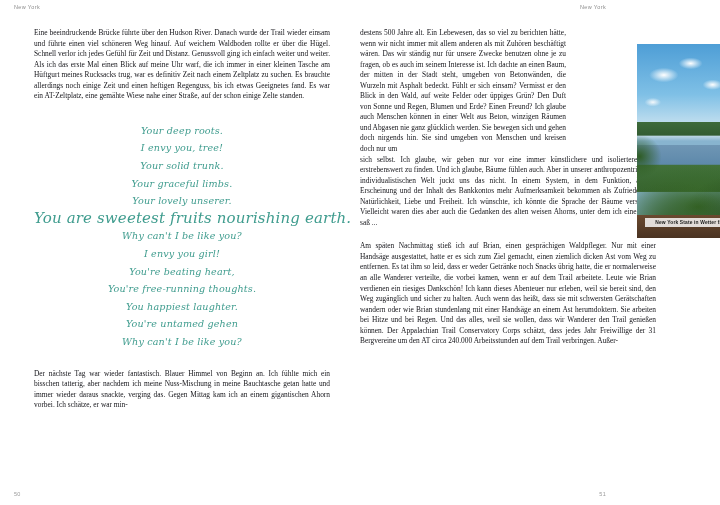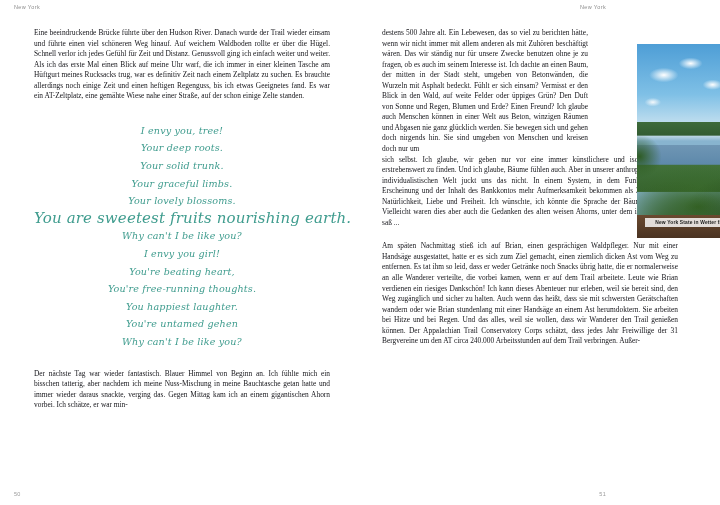--- a/index.html
+++ b/index.html
@@ -47,21 +47,21 @@
   .folio.left  { left: 14px; }
   .folio.right { right: 14px; }
 
   
   .page {
     position: absolute;
     top: 28px;
     width: 296px;
   }
   .page.left  { left: 34px; }
-  .page.right { left: 382px; }
+  .page.right { left: 360px; }
 
   .body-text {
     font-family: "Liberation Serif", serif;
     font-size: 7.4px;
     line-height: 10.55px;
     text-align: justify;
     text-justify: inter-word;
     hyphens: manual;
     color: #15151a;
     margin: 0;
@@ -160,25 +160,25 @@
 
   <div class="running-head left">New York</div>
 
   <div class="running-head right">New York</div>
 
   <div class="page left">
 
     <p class="body-text">Eine beeindruckende Brücke führte über den Hudson River. Danach wurde der Trail wieder einsam und führte einen viel schöneren Weg hinauf. Auf weichem Waldboden rollte er über die Hügel. Schnell verlor ich jedes Gefühl für Zeit und Distanz. Genussvoll ging ich einfach weiter und weiter. Als ich das erste Mal einen Blick auf meine Uhr warf, die ich immer in einer kleinen Tasche am Hüftgurt meines Rucksacks trug, war es definitiv Zeit nach einem Zeltplatz zu suchen. Es brauchte allerdings noch einige Zeit und einen heftigen Regenguss, bis ich etwas Geeignetes fand. Es war ein AT-Zeltplatz, eine gemähte Wiese nahe einer Straße, auf der schon einige Zelte standen.</p>
 
     <div class="poem">
+      <span class="line">Your deep roots.</span>
       <span class="line">I envy you, tree!</span>
-      <span class="line">Your deep roots.</span>
       <span class="line">Your solid trunk.</span>
       <span class="line">Your graceful limbs.</span>
-      <span class="line">Your lovely blossoms.</span>
+      <span class="line">Your lovely unserer.</span>
       <span class="line wide">You are sweetest fruits nourishing earth.</span>
       <span class="line">Why can't I be like you?</span>
       <span class="line">I envy you girl!</span>
       <span class="line">You're beating heart,</span>
       <span class="line">You're free-running thoughts.</span>
       <span class="line">You happiest laughter.</span>
       <span class="line">You're untamed gehen</span>
       <span class="line">Why can't I be like you?</span>
     </div>
 

